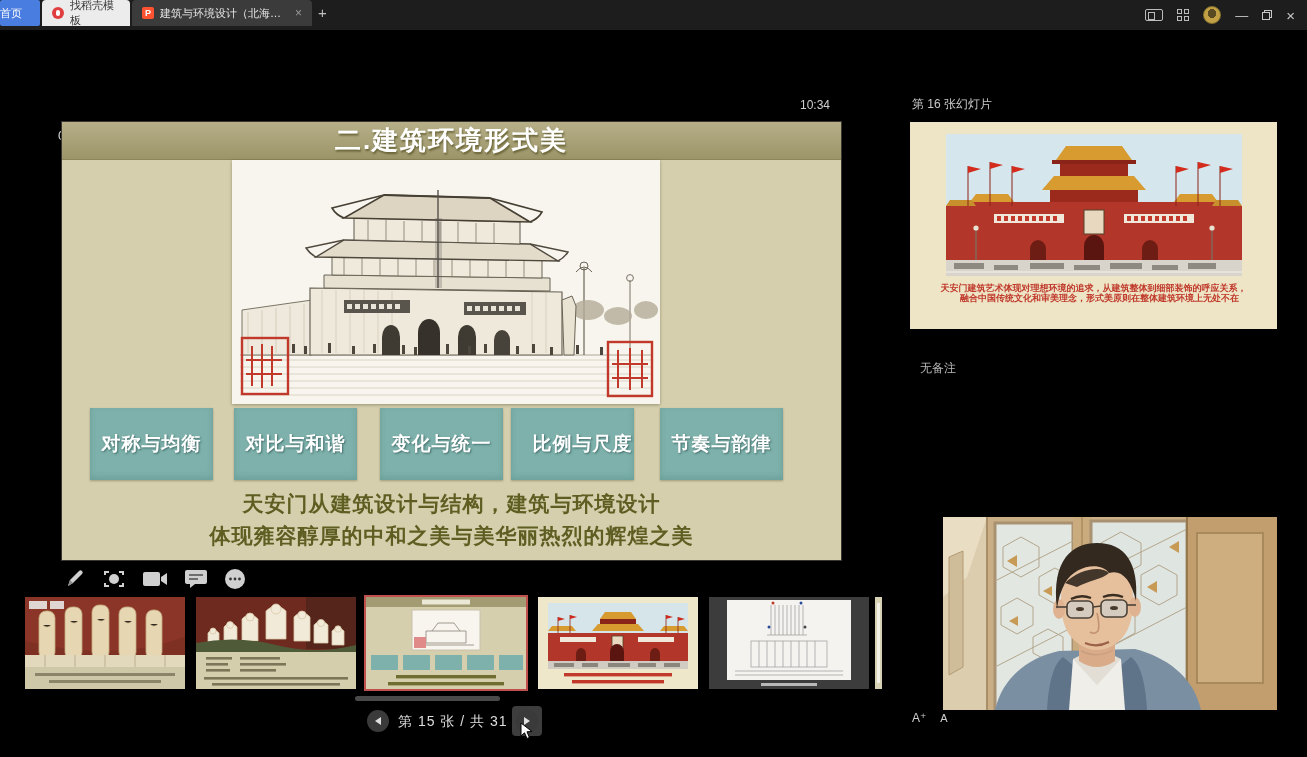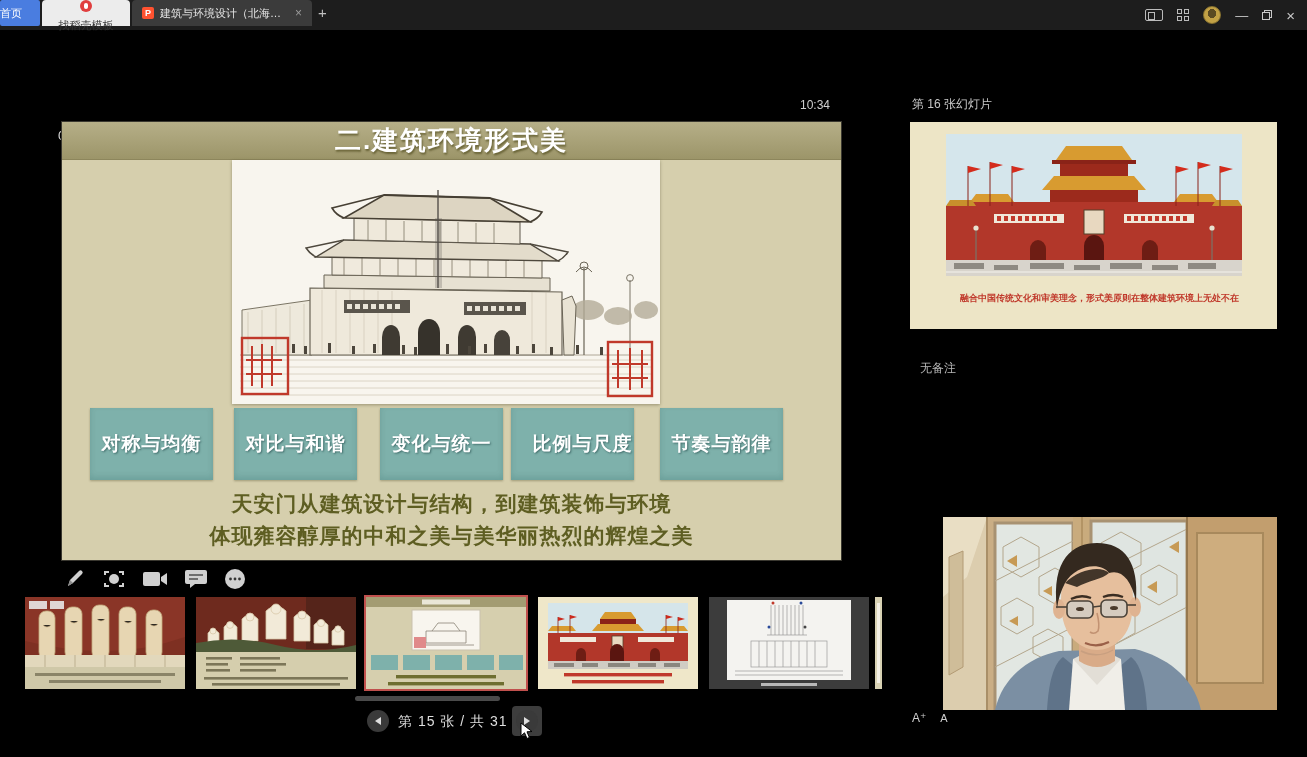--- a/index.html
+++ b/index.html
@@ -5,21 +5,21 @@
   * { margin:0; padding:0; box-sizing:border-box; }
   html,body { background:#000; }
   body { font-family:"Liberation Sans","DejaVu Sans",sans-serif; }
   .screen { position:relative; width:1307px; height:757px; background:#000; overflow:hidden; }
 
   
   .tabbar { position:absolute; left:0; top:48; width:1307px; height:30px; background:#1d1d1d; }
   .home-chip { position:absolute; left:0; top:2; width:40px; height:26px; background:#4a7de0; color:#fff;
                font-size:11px; display:flex; align-items:center; justify-content:flex-start; border-radius:2px; cursor:default; }
   .tab { position:absolute; top:2; height:26px; display:flex; align-items:center; gap:6px; padding:0 10px; font-size:11px; }
-  .tab.docer { left:42px; width:88px; background:#ececec; color:#333; border-radius:4px 4px 0 0;flex-direction:column; }
+  .tab.docer { left:42px; width:88px; background:#ececec; color:#333; border-radius:4px 4px 0 0; }
   .tab.doc { left:132px; width:180px; background:#3b3b3b; color:#e6e6e6; border-radius:4px 4px 0 0; }
   .docer-ico { width:12px; height:12px; border-radius:50%; background:#e03e3e; position:relative; flex:0 0 auto; }
   .docer-ico:after { content:""; position:absolute; left:4px; top:3px; width:4px; height:6px; background:#fff; border-radius:2px; }
   .wps-ico { width:12px; height:12px; border-radius:2px; background:#ff5230; color:#fff; font-size:9px; font-weight:bold;
              display:flex; align-items:center; justify-content:center; flex:0 0 auto; }
   .tab-close { margin-left:auto; color:#9a9a9a; font-size:12px; cursor:default; }
   .newtab { position:absolute; left:318px; top:4px; color:#c0c0c0; font-size:15px; }
   .win-controls { position:absolute; right:0; top:0; height:30px; display:flex; align-items:center; gap:14px; padding-right:12px; color:#c8c8c8; }
   .wc-glyph { font-size:13px; line-height:1; }
   .avatar { width:18px; height:18px; border-radius:50%; background:radial-gradient(circle at 50% 40%, #5a4a22 0 35%, #c2a145 36% 100%); border:1px solid #8a7430; }
@@ -302,21 +302,21 @@
     <div class="tbtn" style="left:318px;">
         <span>变化与统一</span>
       </div>
     <div class="tbtn" style="left:449px;padding-left:20px;">
         <span>比例与尺度</span>
       </div>
     <div class="tbtn" style="left:598px;">
         <span>节奏与韵律</span>
       </div>
 
-    <div class="slide-cap" style="top:368px;">天安门从建筑设计与结构，到建筑装饰与环境</div>
+    <div class="slide-cap" style="top:368px;">天安门从建筑设计与结构，建筑与环境设计</div>
     <div class="slide-cap" style="top:400px;">体现雍容醇厚的中和之美与美华丽热烈的辉煌之美</div>
   </div>
 
   <div class="tools">
     <svg width="22" height="22" viewBox="0 0 22 22">
       <path d="M4 18 L6 12 L15 3 a2 2 0 0 1 3 3 L9 15 Z" fill="#d0d0d0"></path>
         <path d="M4 18 L6 12 L9 15 Z" fill="#8a8a8a"></path>
     </svg>
     <svg width="24" height="22" viewBox="0 0 24 22">
       <circle cx="12" cy="11" r="5" fill="#d0d0d0"></circle>
@@ -626,20 +626,21 @@
           <rect x="120" y="141" width="34" height="6"></rect>
         <rect x="164" y="143" width="26" height="5"></rect>
           <rect x="200" y="141" width="32" height="6"></rect>
           <rect x="242" y="143" width="26" height="5"></rect>
           <rect x="278" y="141" width="28" height="6"></rect>
       </g>
       <g stroke="#f4f2ec" stroke-width="1">
           <line x1="36" y1="150" x2="332" y2="150"></line>
         </g>
     </svg>
+    <div class="preview-cap" style="top:160px;">天安门建筑艺术体现对理想环境的追求，从建筑整体到细部装饰的呼应关系，</div>
     <div class="preview-cap" style="top:170px;padding-left:12px;">融合中国传统文化和审美理念，形式美原则在整体建筑环境上无处不在</div>
   </div>
 
   <div class="notes">无备注</div>
 
   <div class="webcam">
     <svg width="334" height="193" viewBox="0 0 334 193">
       <rect width="334" height="193" fill="#caae85"></rect>
 
       <rect x="0" y="0" width="44" height="193" fill="#dccdae"></rect>

